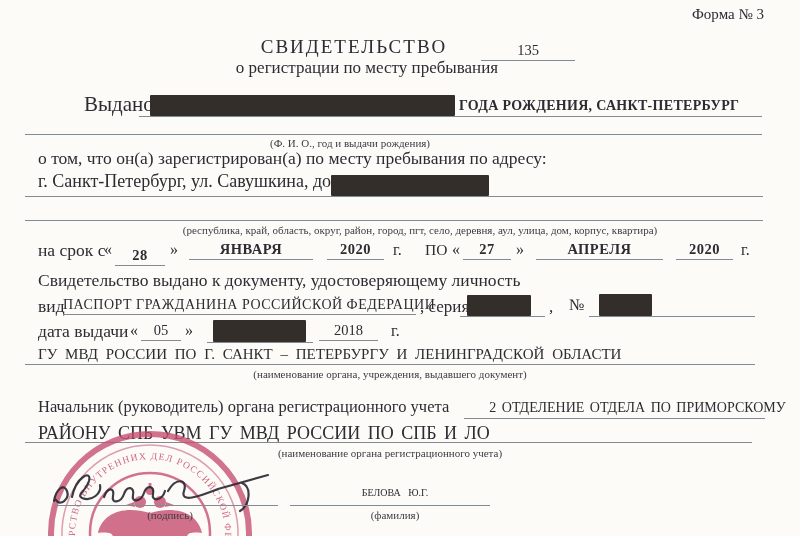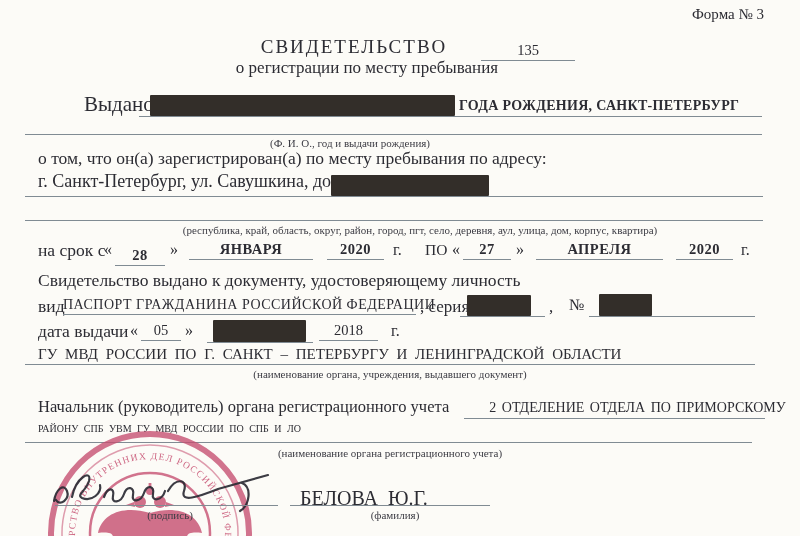--- a/index.html
+++ b/index.html
@@ -70,27 +70,27 @@
   #d-year{top:321px;left:319px;width:59px;font-size:14.5px;font-weight:normal;}
   #d-g{top:322px;left:391px;font-size:16px;}
 
   #issuer{top:346px;left:38px;font-size:15px;word-spacing:4px;white-space:nowrap;}
   #ln-issuer{top:364px;left:25px;width:730px;}
   #cap-issuer{top:368px;left:130px;width:520px;}
 
   #reg-label{top:397px;left:38px;font-size:16.5px;}
   #reg-v1{top:400px;left:468px;width:297px;font-size:14px;text-align:center;word-spacing:2px;white-space:nowrap;margin-left:21px;}
   #ln-reg1{top:418px;left:464px;width:301px;}
-  #reg-v2{top:423px;left:38px;font-size:10px;word-spacing:3px;white-space:nowrap;}
+  #reg-v2{top:423px;left:38px;font-size:18px;word-spacing:3px;white-space:nowrap;}
   #ln-reg2{top:442px;left:25px;width:727px;}
   #cap-reg{top:447px;left:130px;width:520px;}
 
   #ln-sig{top:505px;left:55px;width:223px;}
   #cap-sig{top:509px;left:100px;width:140px;}
-  #sig-name{top:487px;left:300px;width:190px;font-size:20px;word-spacing:5px;}
+  #sig-name{top:487px;left:300px;width:190px;text-align:center;font-size:10px;word-spacing:5px;}
   #ln-name{top:505px;left:290px;width:200px;}
   #cap-name{top:509px;left:320px;width:150px;}
 
   #stamp{left:38px;top:421px;width:224px;height:224px;}
   #sig-svg{left:46px;top:461px;width:238px;height:56px;}
 </style>
 </head>
 <body>
 
 <div class="abs" id="form-label">Форма № 3</div>

